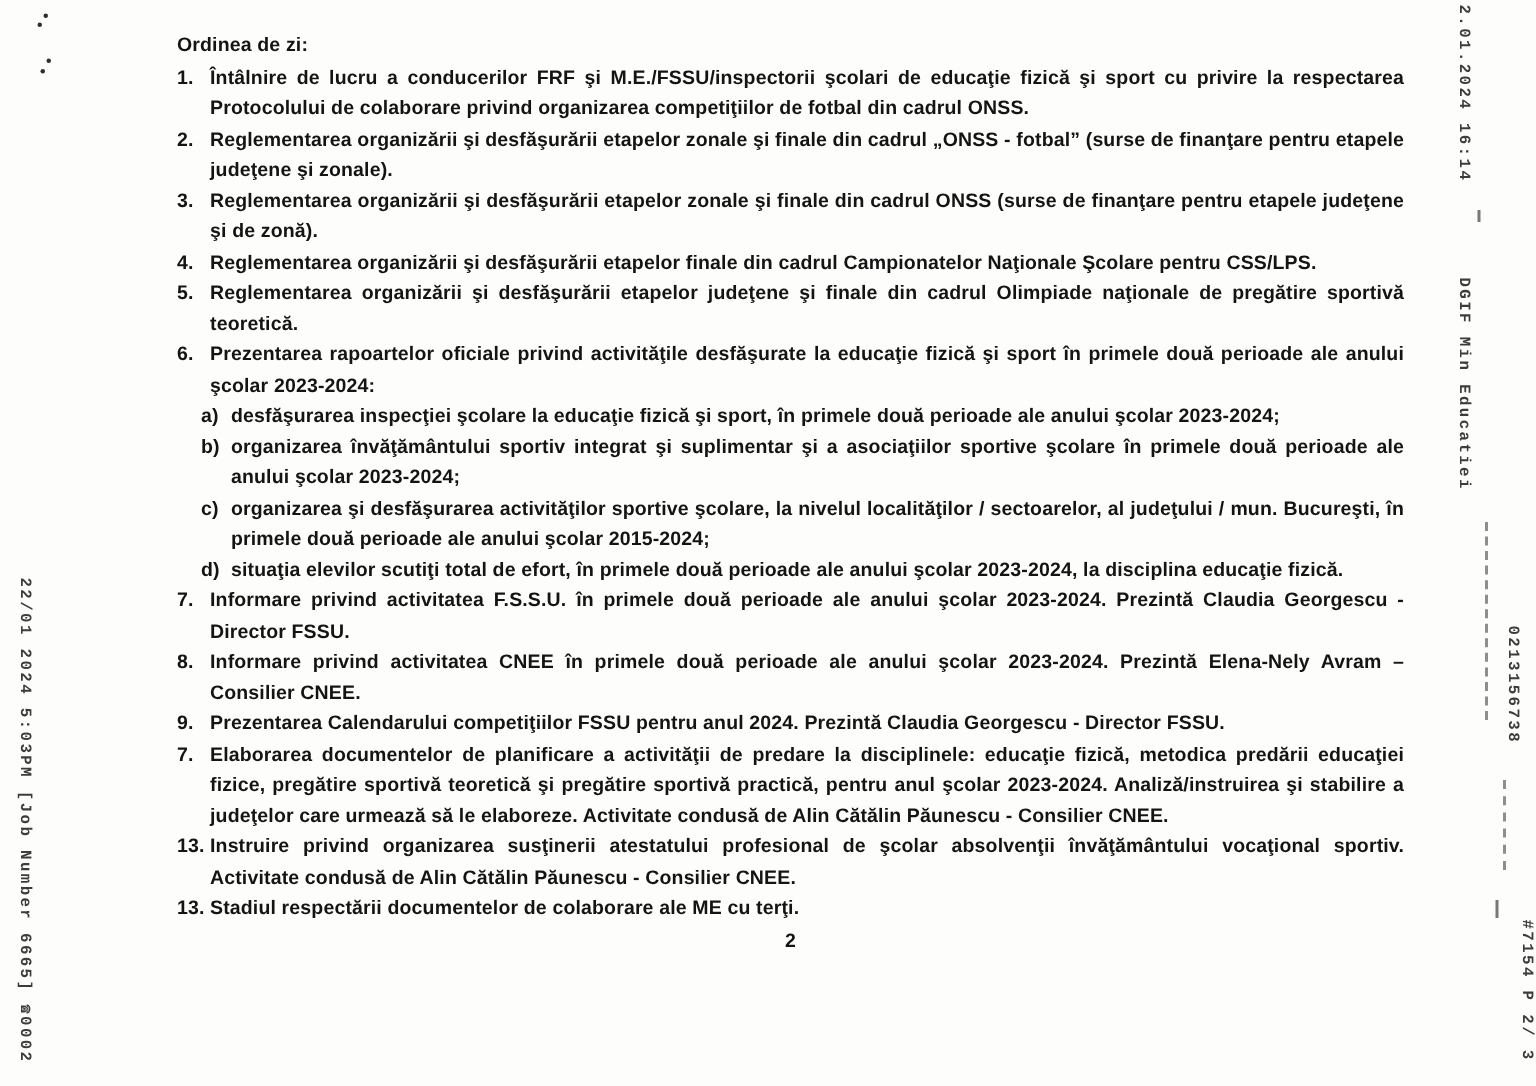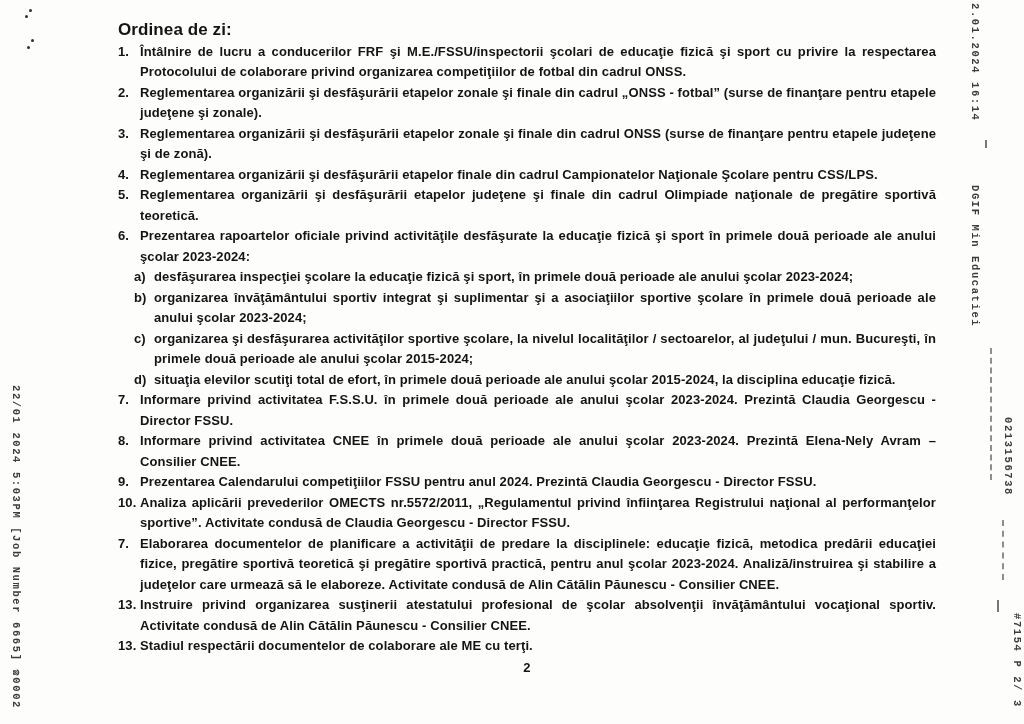--- a/index.html
+++ b/index.html
@@ -13,21 +13,21 @@
     position:absolute;inset:0;background:#fdfdfc;
   }
   
   .content{
     position:absolute;left:118px;top:20px;width:818px;
     color:#141414;
     font-size:13px;line-height:20.5px;font-weight:bold;
     letter-spacing:.1px;
   }
   .doc-title{
-    font-size:17px;font-weight:bold;margin:0 0 1px 0;
+    font-size:13px;font-weight:bold;margin:0 0 1px 0;
   }
   .agenda{display:block;}
   .item{display:flex;align-items:flex-start;}
   .item .num{flex:0 0 22px;white-space:nowrap;}
   .item .txt{flex:1 1 auto;text-align:justify;}
   .item.sub{margin-left:16px;}
   .item.sub .num{flex:0 0 20px;}
   .pageno{
     text-align:center;margin-top:1px;font-weight:bold;font-size:13px;
   }
@@ -93,37 +93,33 @@
       <div class="item sub">
           <span class="num">b)</span>
           <span class="txt">organizarea învăţământului sportiv integrat şi suplimentar şi a asociaţiilor sportive şcolare în primele două perioade ale anului şcolar 2023-2024;</span>
         </div>
       <div class="item sub">
           <span class="num">c)</span>
           <span class="txt">organizarea şi desfăşurarea activităţilor sportive şcolare, la nivelul localităţilor / sectoarelor, al judeţului / mun. Bucureşti, în primele două perioade ale anului şcolar 2015-2024;</span>
         </div>
       <div class="item sub">
           <span class="num">d)</span>
-          <span class="txt">situaţia elevilor scutiţi total de efort, în primele două perioade ale anului şcolar 2015-2024, la disciplina educaţie fizică.</span>
+          <span class="txt">situaţia elevilor scutiţi total de efort, în primele două perioade ale anului şcolar 2023-2024, la disciplina educaţie fizică.</span>
         </div>
       <div class="item">
           <span class="num">7.</span>
           <span class="txt">Informare privind activitatea F.S.S.U. în primele două perioade ale anului şcolar 2023-2024. Prezintă Claudia Georgescu - Director FSSU.</span>
         </div>
       <div class="item">
           <span class="num">8.</span>
           <span class="txt">Informare privind activitatea CNEE în primele două perioade ale anului şcolar 2023-2024. Prezintă Elena-Nely Avram – Consilier CNEE.</span>
         </div>
       <div class="item">
           <span class="num">9.</span>
           <span class="txt">Prezentarea Calendarului competiţiilor FSSU pentru anul 2024. Prezintă Claudia Georgescu - Director FSSU.</span>
-        </div>
-      <div class="item">
-          <span class="num">10.</span>
-          <span class="txt">Analiza aplicării prevederilor OMECTS nr.5572/2011, „Regulamentul privind înfiinţarea Registrului naţional al performanţelor sportive”. Activitate condusă de Claudia Georgescu - Director FSSU.</span>
         </div>
       <div class="item">
           <span class="num">7.</span>
           <span class="txt">Elaborarea documentelor de planificare a activităţii de predare la disciplinele: educaţie fizică, metodica predării educaţiei fizice, pregătire sportivă teoretică şi pregătire sportivă practică, pentru anul şcolar 2023-2024. Analiză/instruirea şi stabilire a judeţelor care urmează să le elaboreze. Activitate condusă de Alin Cătălin Păunescu - Consilier CNEE.</span>
         </div>
       <div class="item">
           <span class="num">13.</span>
           <span class="txt">Instruire privind organizarea susţinerii atestatului profesional de şcolar absolvenţii învăţământului vocaţional sportiv. Activitate condusă de Alin Cătălin Păunescu - Consilier CNEE.</span>
         </div>
       <div class="item">

